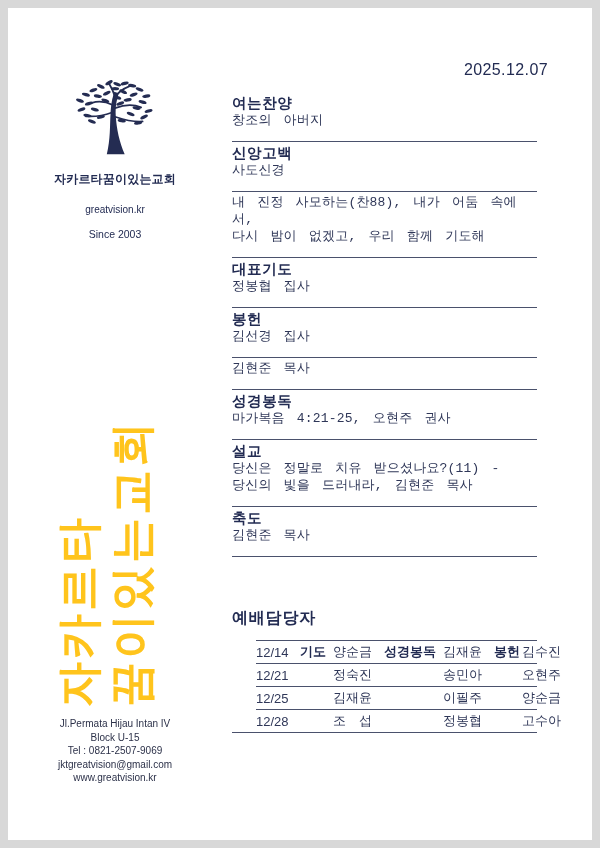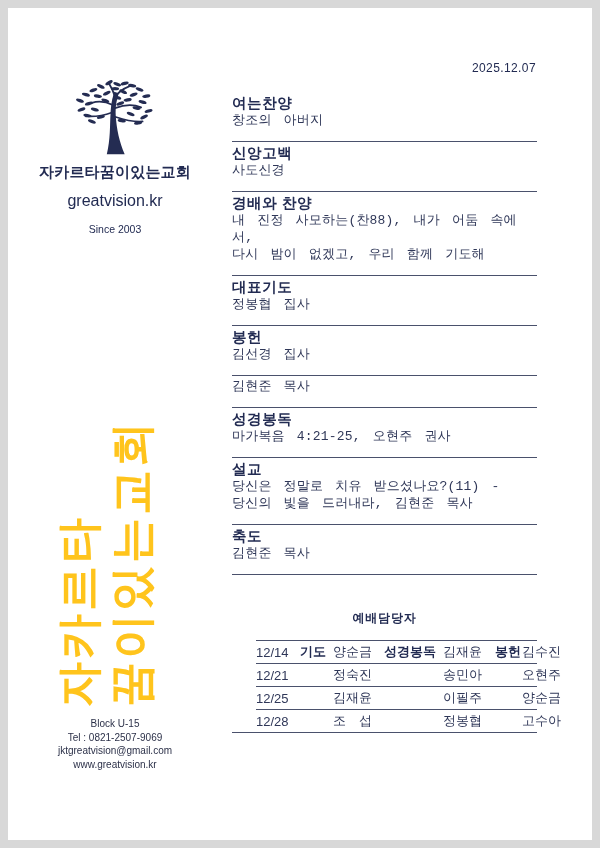--- a/index.html
+++ b/index.html
@@ -22,42 +22,42 @@
     inset:8px;
     background:#ffffff;
   }
 
   
   .logo-block{
     position:absolute; left:22px; top:66px; width:170px;
     text-align:center; color:var(--navy);
   }
   .tree-svg{width:82px;height:86px;display:block;margin:0 auto;}
-  .church-name{font-size:15px;font-weight:bold;margin-top:3px;letter-spacing:0.2px;}
-  .brand-site{font-size:16px;margin-top:10px;}
+  .church-name{font-size:12px;font-weight:bold;margin-top:11px;letter-spacing:0.2px;}
+  .brand-site{font-size:10px;margin-top:16px;}
   .brand-since{font-size:10.5px;margin-top:13px;}
 
   .vertical-title-wrap{
     position:absolute; left:44px; top:409px; width:112px; height:290px;
   }
   .vertical-title{
     position:absolute; left:0; top:290px; width:290px; height:112px;
     transform-origin:0 0; transform:rotate(-90deg);
     color:var(--yellow); font-weight:bold; font-size:45px; line-height:53px;
     letter-spacing:3px; white-space:nowrap;
   }
   .address{
     position:absolute; left:22px; top:709px; width:170px;
     text-align:center; font-size:10px; line-height:13.5px; color:#2c3149;
   }
 
   
   .date{
-    position:absolute; left:216px; top:53px; width:312px;
-    text-align:right; font-size:12px; color:var(--navy); letter-spacing:0.4px;
+    position:absolute; left:228px; top:53px; width:312px;
+    text-align:right; font-size:16px; color:var(--navy); letter-spacing:0.4px;
   }
   .worship{
     position:absolute; left:224px; top:84px; width:305px;
   }
   .section{
     border-bottom:1px solid var(--line);
     padding:2px 0 12px 0;
   }
   .section-title{
     font-size:14.5px; font-weight:bold; color:var(--navy);
@@ -66,34 +66,34 @@
   .section-line{
     font-size:13px; color:var(--navy-body); line-height:17px;
     word-spacing:4px; letter-spacing:0.2px;font-family:Liberation Mono, monospace;
   }
 
   
   .servers{
     position:absolute; left:224px; top:600px; width:305px;
   }
   .servers-heading{
-    font-size:12px; font-weight:bold; color:var(--navy);
-    line-height:20px; letter-spacing:0.8px; margin-bottom:12px;text-align:center;
+    font-size:16px; font-weight:bold; color:var(--navy);
+    line-height:20px; letter-spacing:0.8px; margin-bottom:12px;
   }
   .servers-table{border-bottom:1px solid var(--line);}
   .srow{
     display:grid;
     grid-template-columns:44px 26px 58px 52px 58px 28px 1fr;
     border-top:1px solid var(--line);
     height:23px; align-items:center;
     font-size:13px; color:var(--navy-body);margin-left:24px;
   }
   .c{white-space:nowrap;}
   .lbl{font-weight:bold; color:var(--navy);}
-  .c2,.c6{text-align:center;}
+  .c2,.c6{text-align:left;}
   .c3,.c5{padding-left:7px;}
   .c7{text-align:left; padding-right:9px;}
 </style>
 </head>
 <body>
 
 <div class="page">
 
   <div class="logo-block">
     <svg class="tree-svg" viewBox="0 0 110 100" xmlns="http://www.w3.org/2000/svg">
@@ -149,39 +149,39 @@
   </div>
 
   <div class="vertical-title-wrap">
     <div class="vertical-title">
       <div>자카르타</div>
       <div>꿈이있는교회</div>
     </div>
   </div>
 
   <div class="address">
+    <div>Jl.Permata Hijau Intan IV</div>
     <div>Block U-15</div>
     <div>Tel : 0821-2507-9069</div>
     <div>jktgreatvision@gmail.com</div>
     <div>www.greatvision.kr</div>
   </div>
 
   <div class="date">2025.12.07</div>
 
   <div class="worship">
     <div class="section">
       <div class="section-title">여는찬양</div>
       <div class="section-line">창조의 아버지</div>
     </div>
     <div class="section">
       <div class="section-title">신앙고백</div>
       <div class="section-line">사도신경</div>
     </div>
     <div class="section">
-      <div class="section-title">경배와 찬양</div>
       <div class="section-line">내 진정 사모하는(찬88), 내가 어둠 속에서,</div>
       <div class="section-line">다시 밤이 없겠고, 우리 함께 기도해</div>
     </div>
     <div class="section">
       <div class="section-title">대표기도</div>
       <div class="section-line">정봉협 집사</div>
     </div>
     <div class="section">
       <div class="section-title">봉헌</div>
       <div class="section-line">김선경 집사</div>

